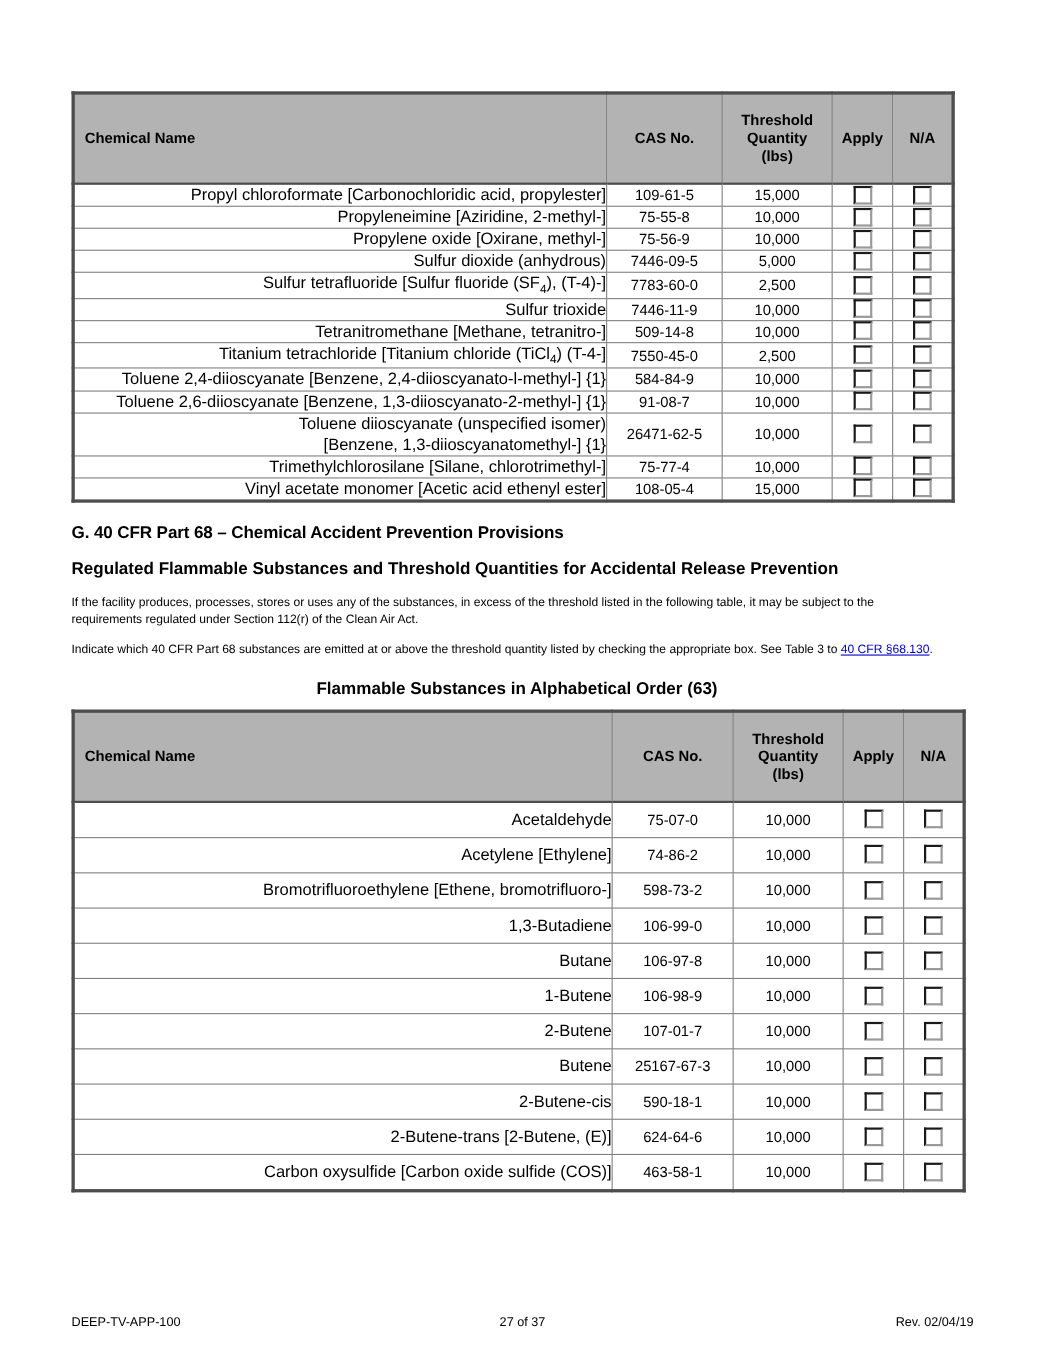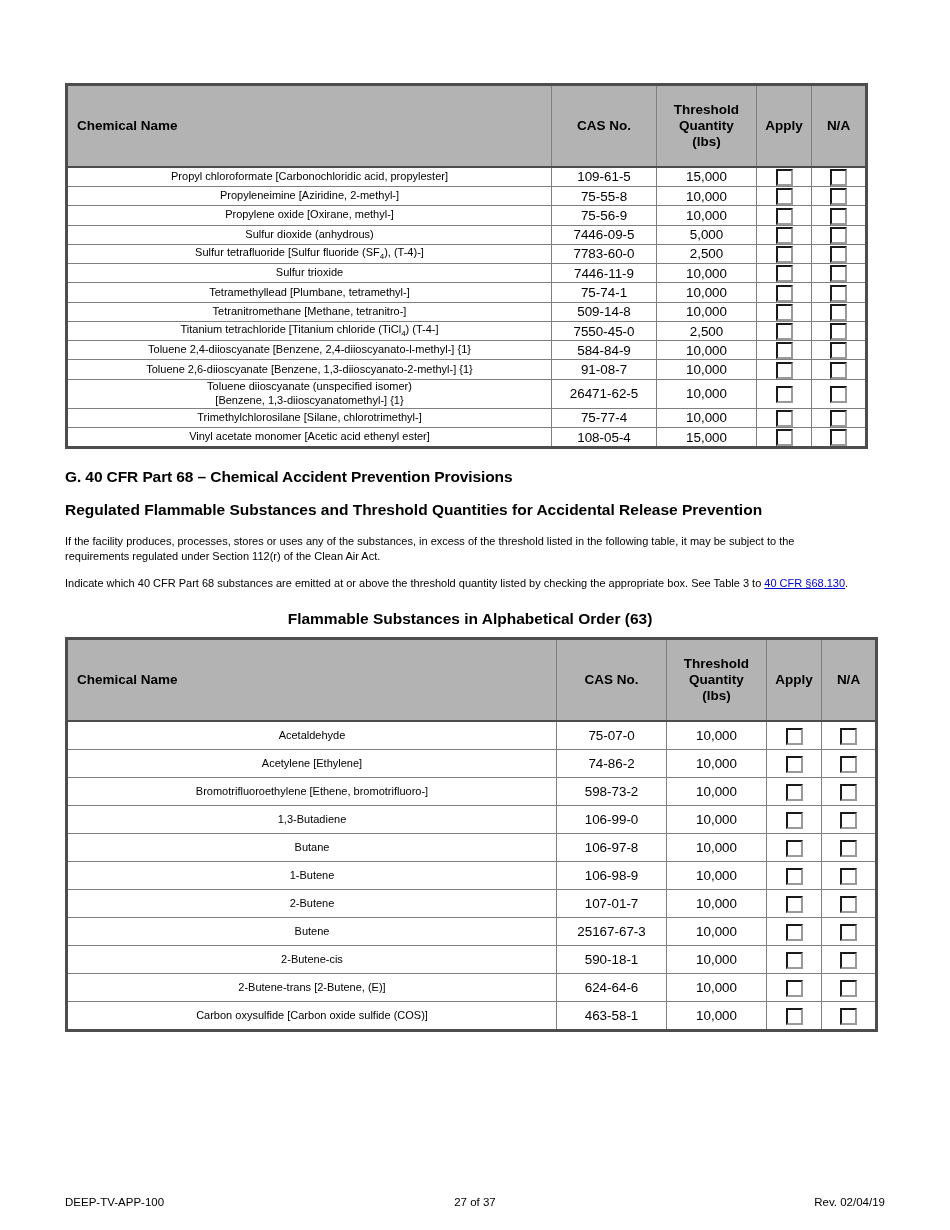--- a/index.html
+++ b/index.html
@@ -42,24 +42,24 @@
     text-align: center;
     line-height: 1.18;
     border-bottom: 2px solid #4d4d4d;
     padding: 16px 2px;
   }
   table.chem thead th.hdr-name {
     text-align: left;
     padding-left: 9px;
   }
   td.c-name {
-    font-size: 11px;
+    font-size: 15px;
     padding: 4px 4px 4px 9px;
     line-height: 1.27;
-    text-align: center;
+    text-align: right;
   }
   td.c-cas, td.c-tq {
     font-size: 13.4px;
     text-align: center;
     padding: 4px 2px;
   }
   td.c-box {
     text-align: center;
     padding: 3px 2px;
   }
@@ -208,27 +208,20 @@
           <td class="c-box"><span class="cbx"></span></td>
         </tr>
         <tr>
           <td class="c-name">Sulfur trioxide</td>
           <td class="c-cas">7446-11-9</td>
           <td class="c-tq">10,000</td>
           <td class="c-box"><span class="cbx"></span></td>
           <td class="c-box"><span class="cbx"></span></td>
         </tr>
         <tr>
-          <td class="c-name">Tetramethyllead [Plumbane, tetramethyl-]</td>
-          <td class="c-cas">75-74-1</td>
-          <td class="c-tq">10,000</td>
-          <td class="c-box"><span class="cbx"></span></td>
-          <td class="c-box"><span class="cbx"></span></td>
-        </tr>
-        <tr>
           <td class="c-name">Tetranitromethane [Methane, tetranitro-]</td>
           <td class="c-cas">509-14-8</td>
           <td class="c-tq">10,000</td>
           <td class="c-box"><span class="cbx"></span></td>
           <td class="c-box"><span class="cbx"></span></td>
         </tr>
         <tr>
           <td class="c-name">Titanium tetrachloride [Titanium chloride (TiCl<sub>4</sub>) (T-4-]</td>
           <td class="c-cas">7550-45-0</td>
           <td class="c-tq">2,500</td>

